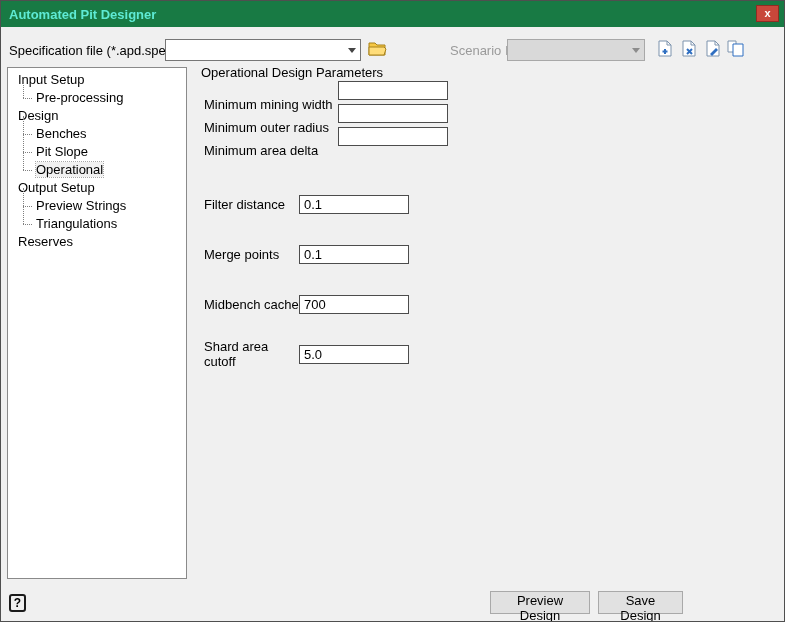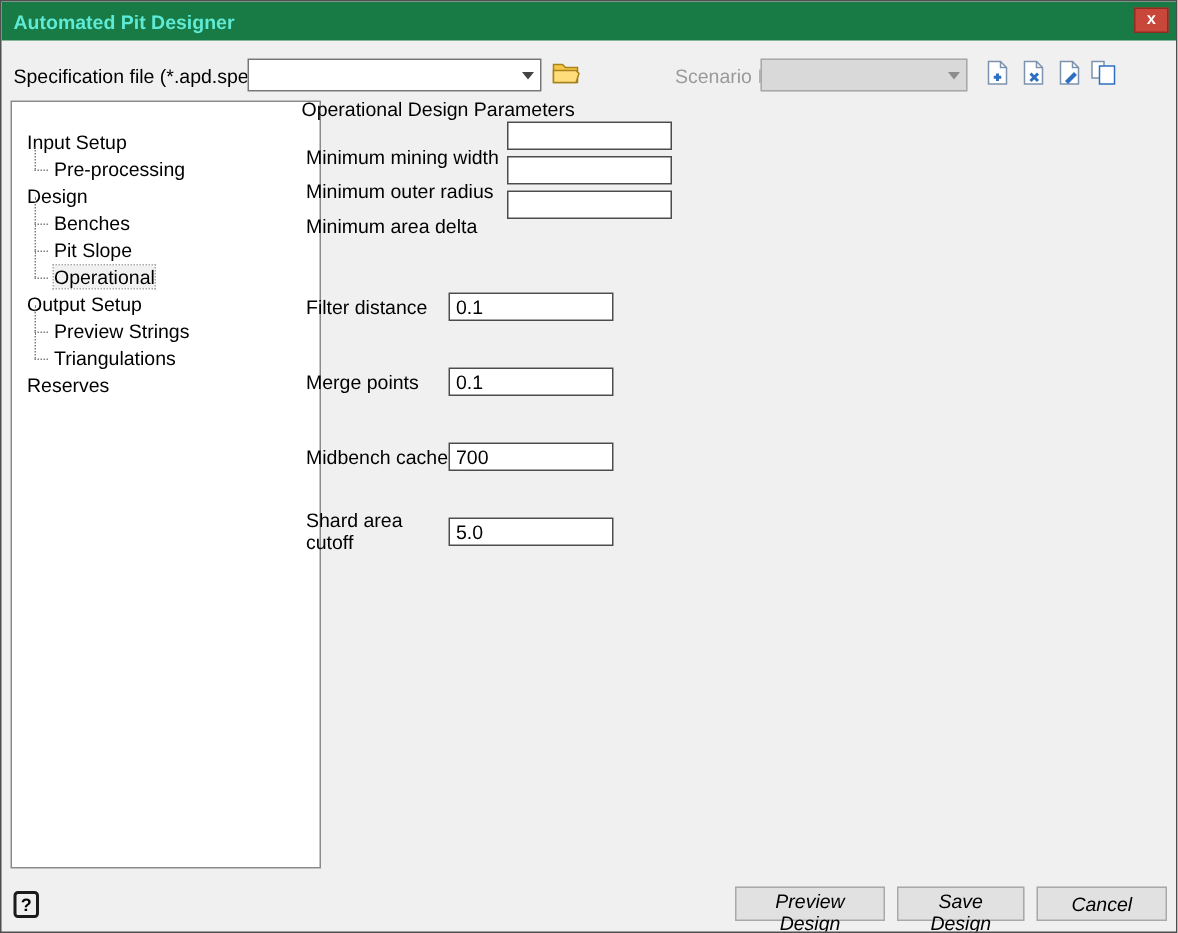--- a/index.html
+++ b/index.html
@@ -50,22 +50,22 @@
   .tool-btn {
     position:absolute; top:39px; width:24px; height:20px; border:none;
     background:transparent; display:flex; align-items:center; justify-content:center;
     padding:0; cursor:pointer;
   }
   .btn-folder { left:364px; }
   .icon-1 { left:652px; } .icon-2 { left:676px; } .icon-3 { left:700px; } .icon-4 { left:722px; }
 
   
   .tree {
-    position:absolute; left:6px; top:66px; width:207px; height:512px;
-    background:#fff; border:1px solid #8a8a8a; padding-top:18px; overflow:hidden;
+    position:absolute; left:6px; top:66px; width:180px; height:512px;
+    background:#fff; border:1px solid #8a8a8a; padding-top:3px; overflow:hidden;
   }
   .tree-item {
     height:18px; line-height:18px; padding-left:10px;
     position:relative; white-space:nowrap; cursor:default;
   }
   .tree-item.child { padding-left:28px; }
   .tree-item.child::before {
     content:""; position:absolute; left:15px; top:9px; width:9px;
     border-top:1px dotted #7f7f7f;
   }
@@ -93,21 +93,21 @@
   
   .help-btn {
     position:absolute; left:8px; top:593px; width:17px; height:18px;
     border:2px solid #1b1b1b; border-radius:3px; background:#f0f0f0;
     display:flex; align-items:center; justify-content:center;
     font-weight:bold; font-size:12px; cursor:pointer; padding:0;
   }
   .footer-btn {
     position:absolute; top:590px; height:23px;
     background:#e1e1e1; border:1px solid #a9a9a9;
-    font-family:"Liberation Sans", sans-serif; font-size:13px; cursor:pointer;font-style:italic;
+    font-family:"Liberation Sans", sans-serif; font-size:13px; cursor:pointer;
   }
   .btn-preview { left:489px; width:100px; }
   .btn-save    { left:597px; width:85px; }
   .btn-cancel  { left:690px; width:87px; }
 </style>
 </head>
 <body>
 
 <div class="window">
 
@@ -224,15 +224,14 @@
       <span class="p-label">Shard area cutoff</span>
       <input class="p-field" value="5.0" style="">
     </div>
   </div>
 
   <button class="help-btn">
     <span>?</span>
   </button>
   <button class="footer-btn btn-preview">Preview Design</button>
   <button class="footer-btn btn-save">Save Design</button>
-  <button class="footer-btn btn-cancel">Cancel</button>
 
 </div>
 
 </body></html>

